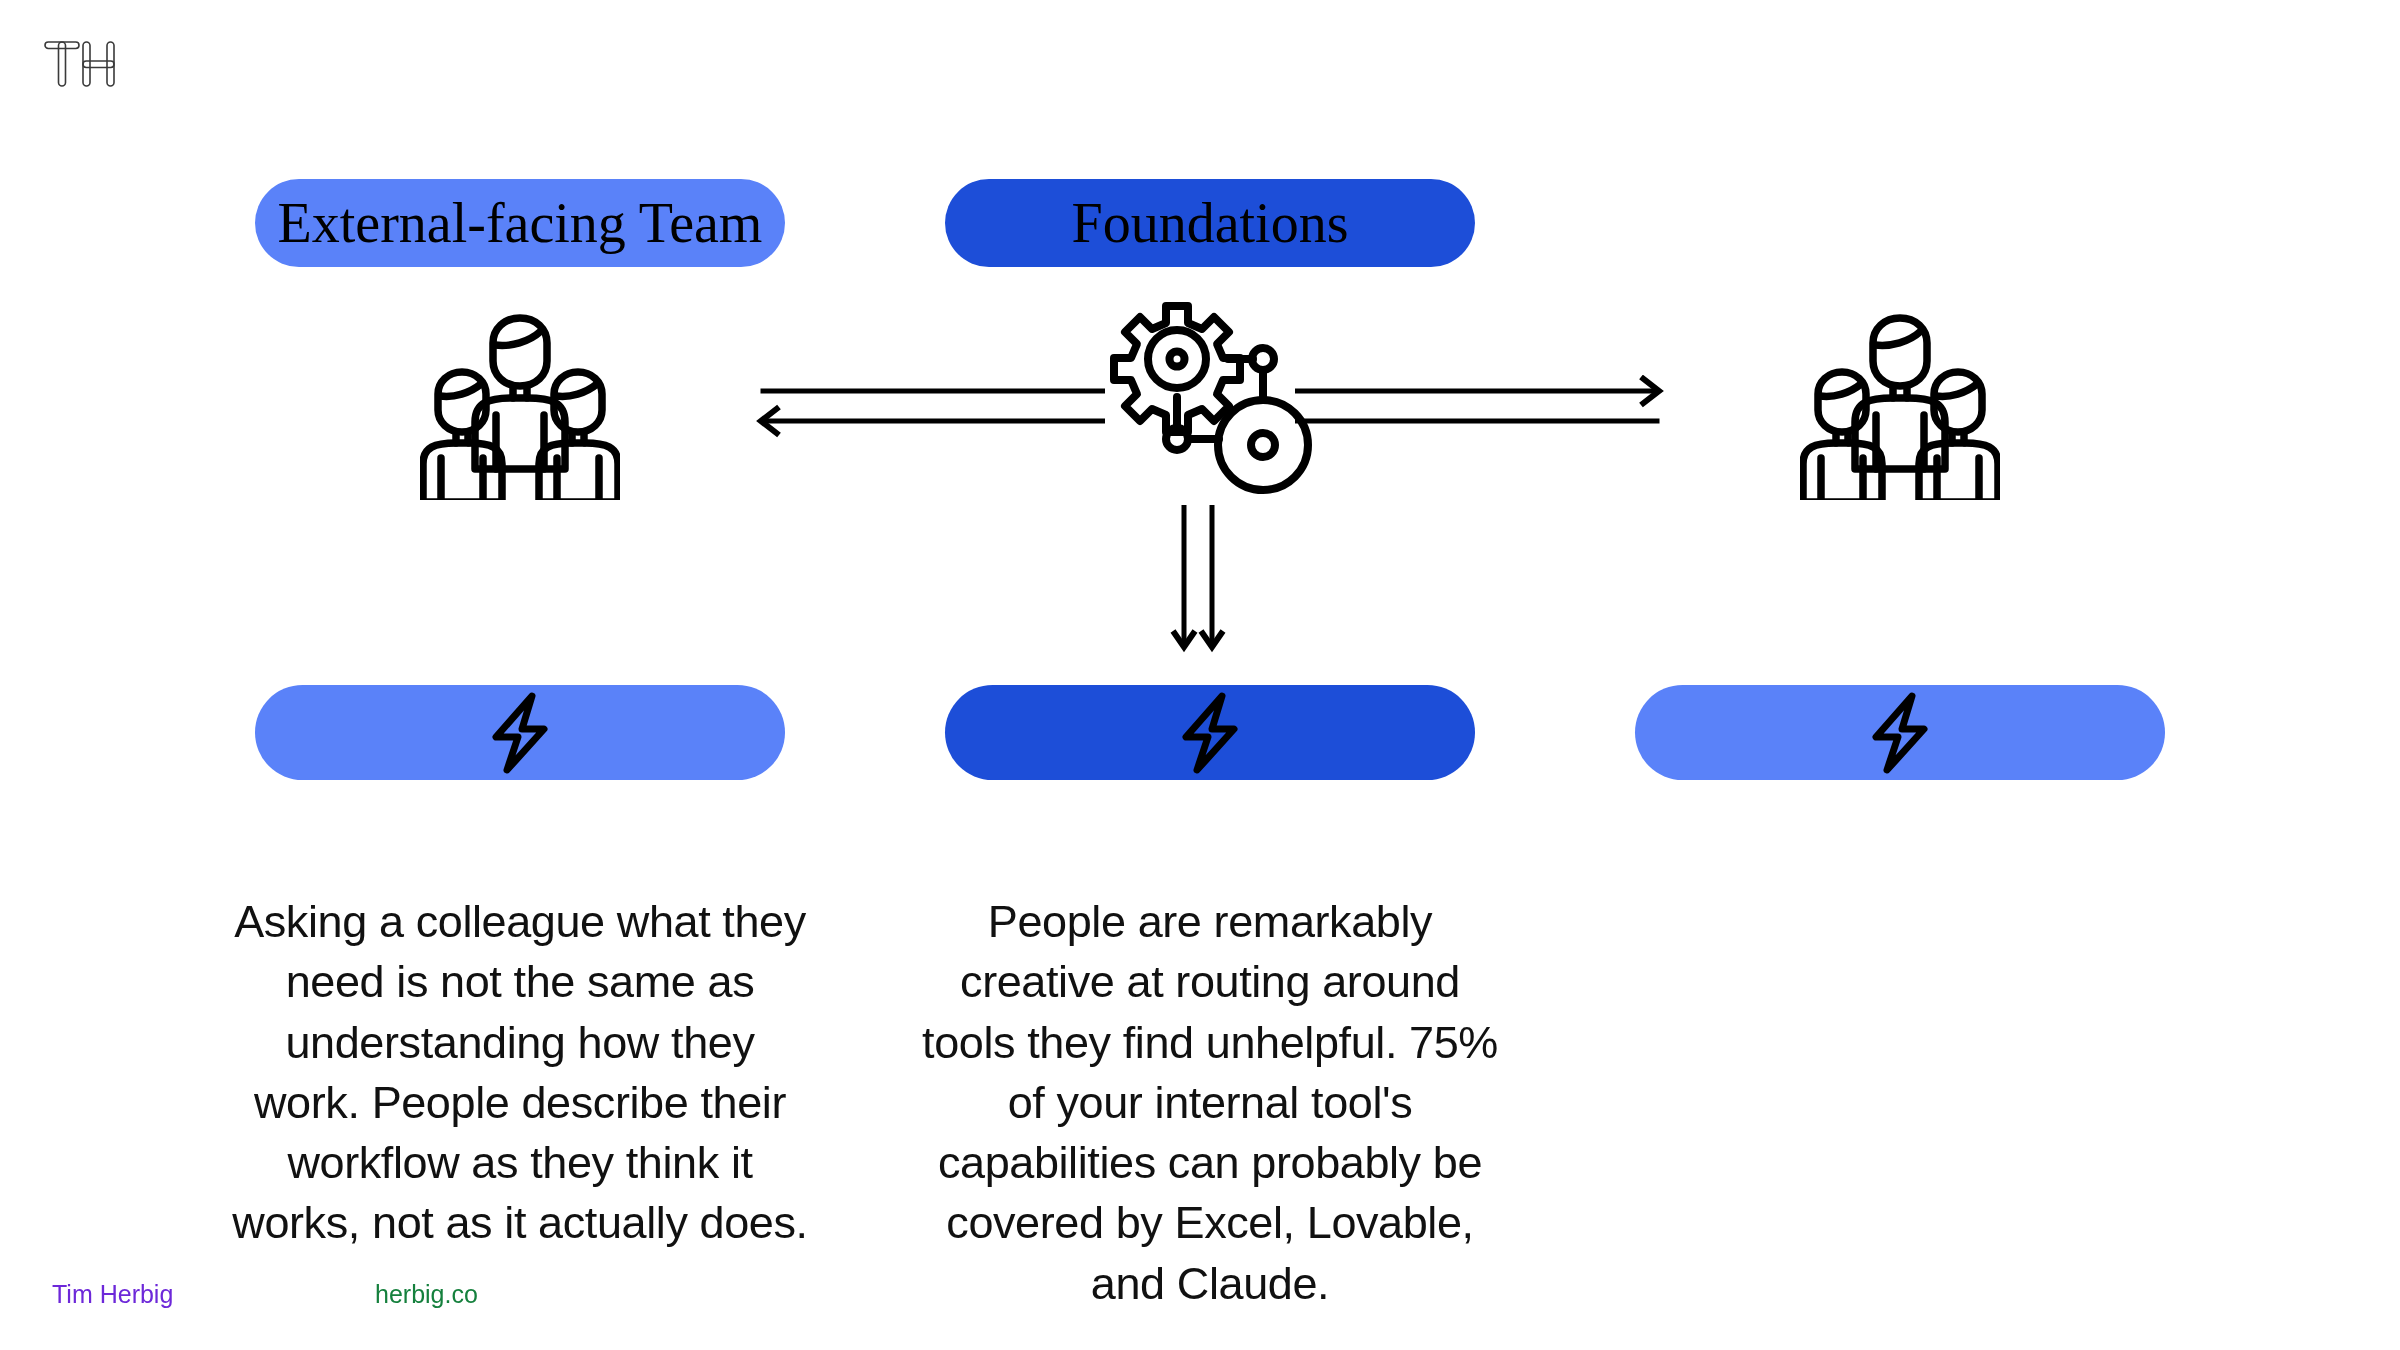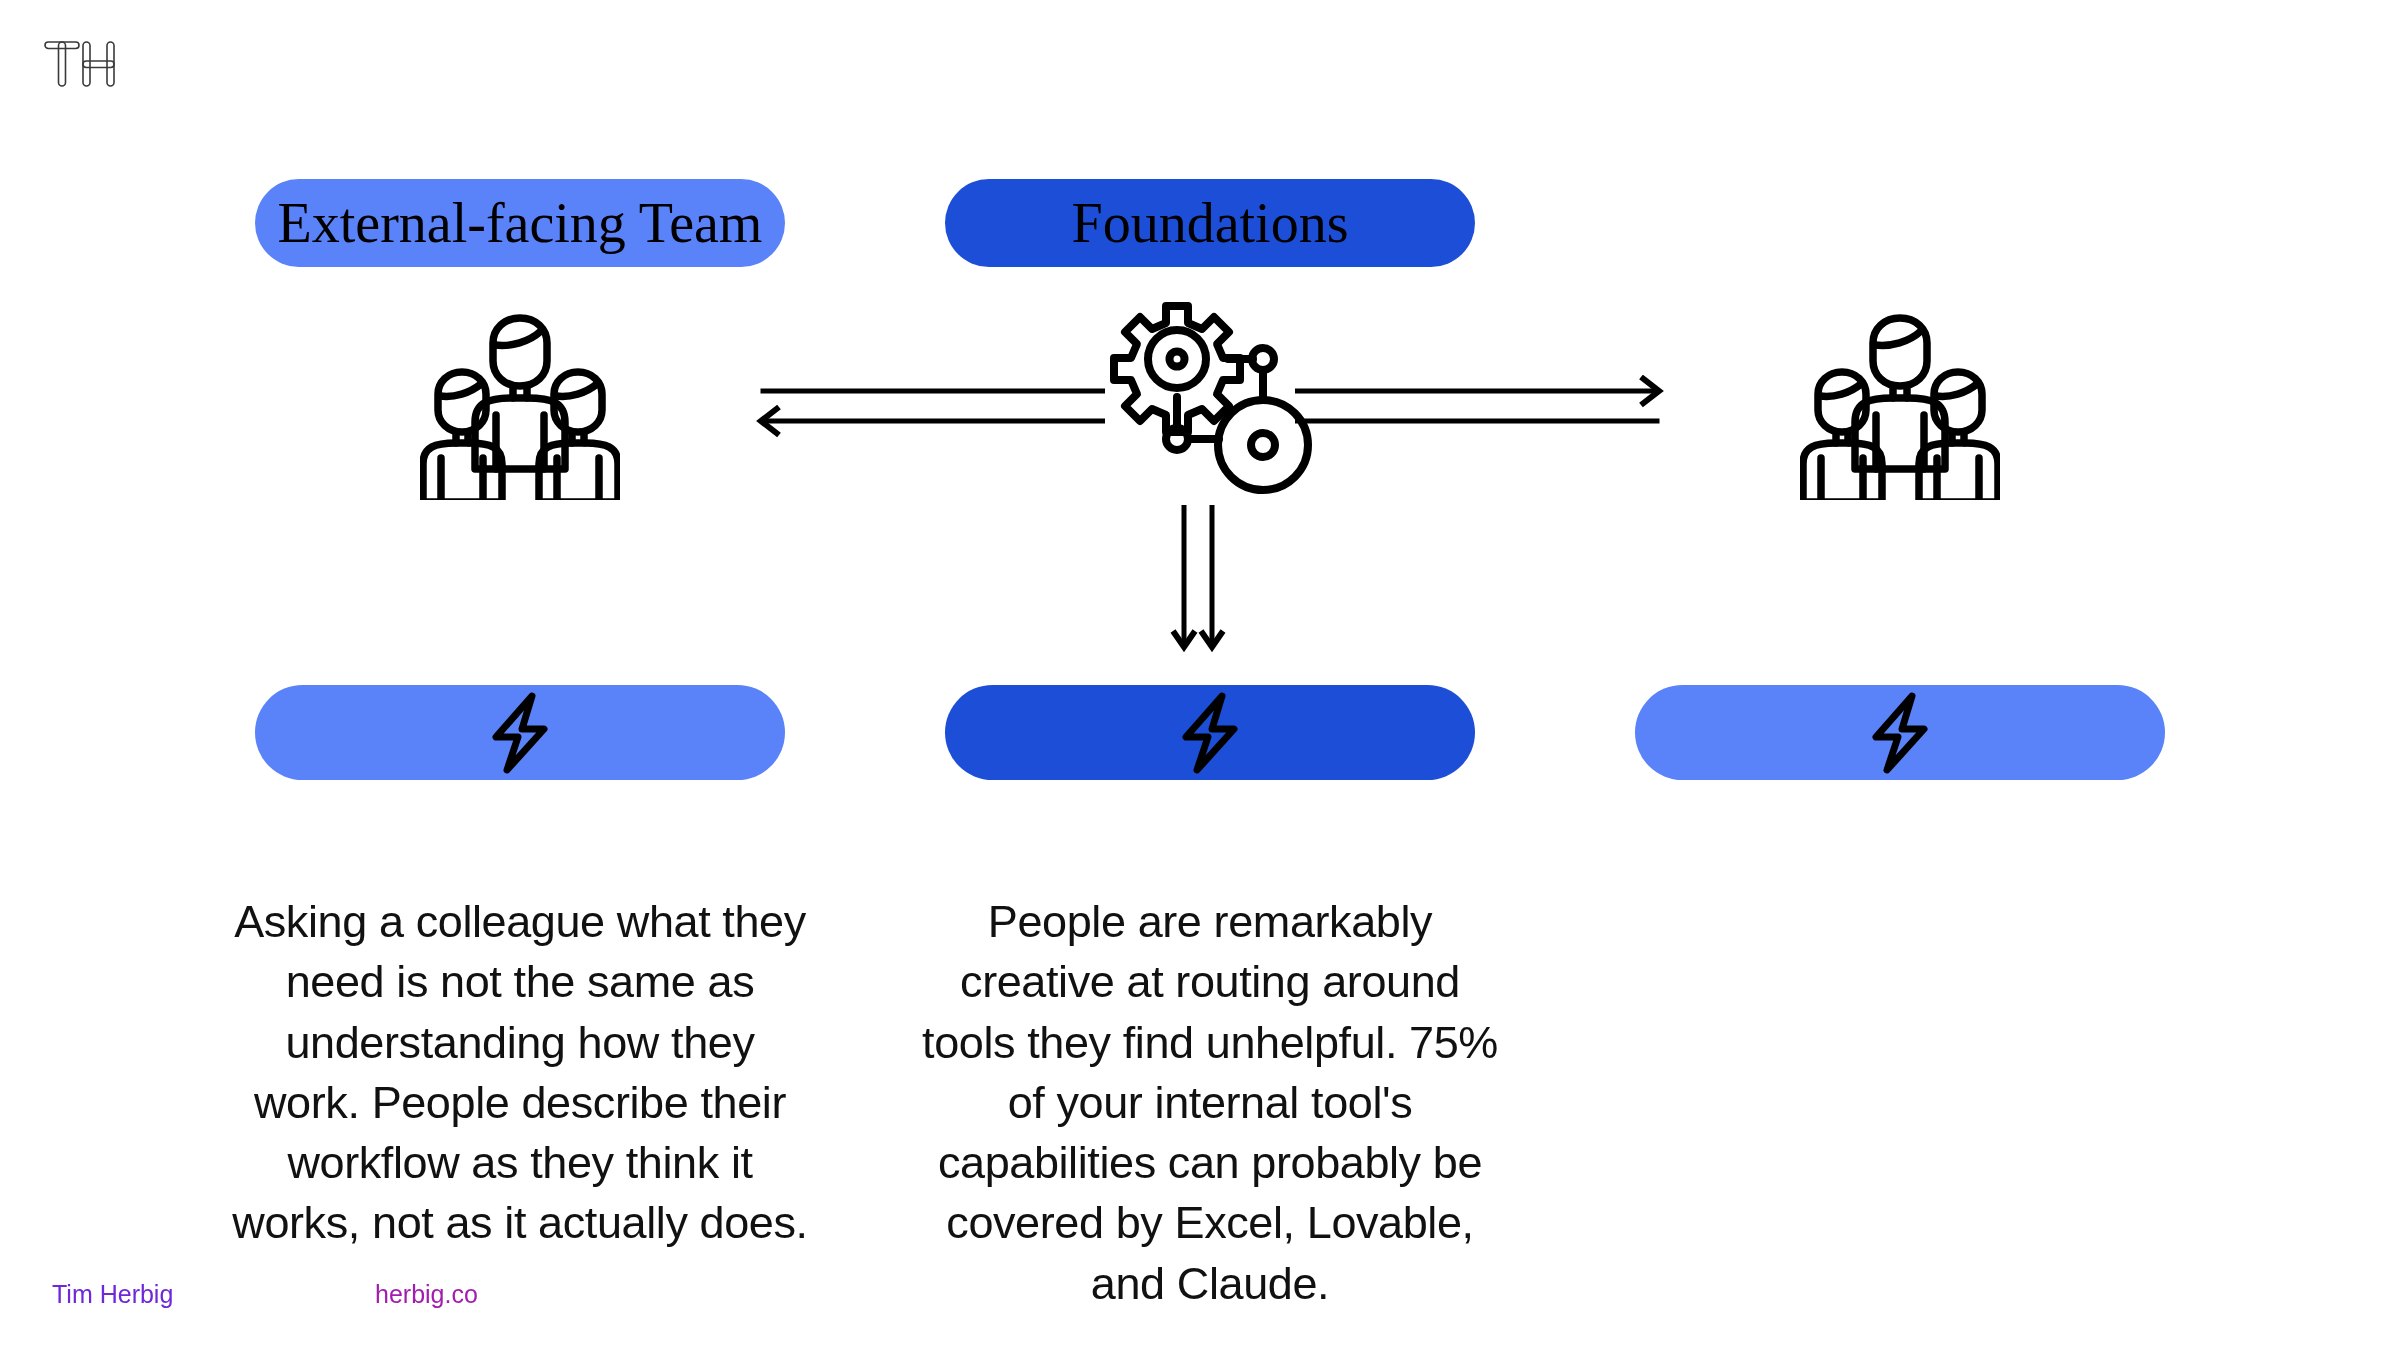--- a/index.html
+++ b/index.html
@@ -125,21 +125,21 @@
     font-size: 25px;
     font-weight: 500;
     color: #6d28d9;
   }
   .footer-site {
     position: absolute;
     left: 323px;
     top: 0;
     font-size: 25px;
     font-weight: 500;
-    color: #a21caf;
+    color: #15803d;
   }
 </style>
 </head>
 <body>
 
 <div class="stage">
 
   <div class="logo">
     <svg viewBox="0 0 80 56" width="80" height="56" aria-hidden="true">
       <g fill="none" stroke="#3a3a3a" stroke-width="1.6">

